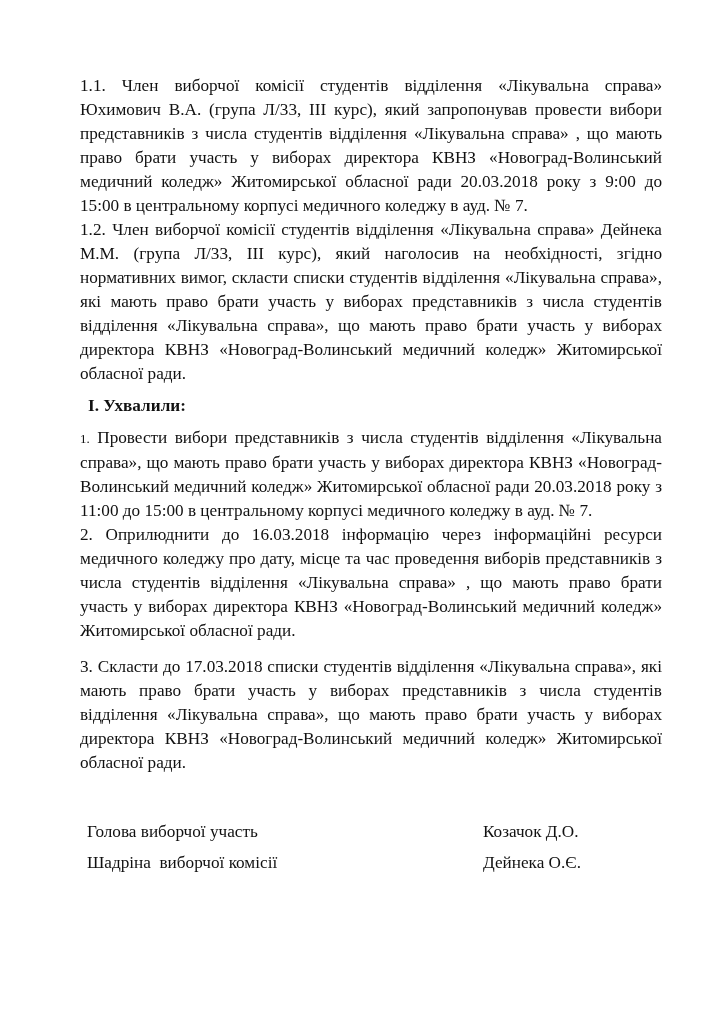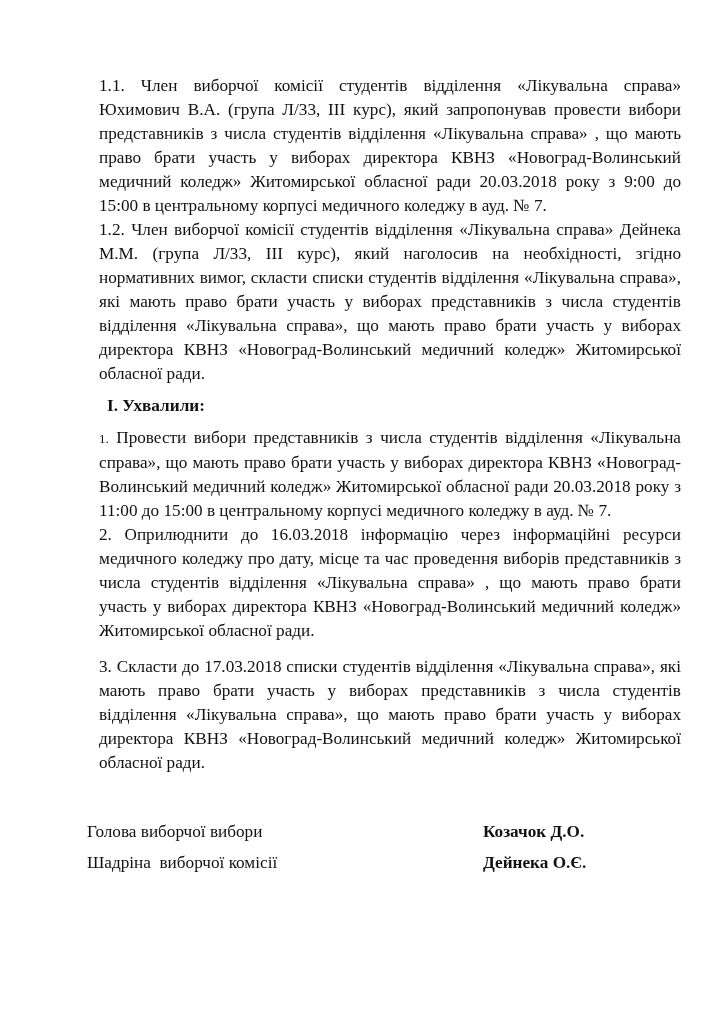--- a/index.html
+++ b/index.html
@@ -1,34 +1,34 @@
 <!DOCTYPE html>
 <html><head>
 <meta charset="utf-8">
 <style>
   html, body { margin:0; padding:0; background:#ffffff; }
   body { width:724px; height:1024px; position:relative; overflow:hidden; }
-  .page { position:absolute; left:99px; top:74px; width:582px;
+  .page { position:absolute; left:80px; top:74px; width:582px;
     font-family:"Liberation Serif", serif; font-size:17.2px; line-height:24px; color:#111; }
   .p { text-align:justify; margin:0; }
   .heading { font-weight:bold; margin:8px; }
   .gap { height:12px; }
   .num-small { font-size:13px; }
   .sig { position:absolute; left:87px; font-family:"Liberation Serif", serif; font-size:17.2px; color:#111; }
-  .sig-name { position:absolute; left:483px; font-family:"Liberation Serif", serif; font-size:17.2px; color:#111;font-weight:bold; }
+  .sig-name { position:absolute; left:483px; font-family:"Liberation Serif", serif; font-size:17.2px; color:#111; }
 </style>
 </head>
 <body>
 
 <div class="page">
   <p class="p">1.1. Член виборчої комісії студентів відділення «Лікувальна справа» Юхимович В.А. (група Л/33, ІІІ курс), який запропонував провести вибори представників з числа студентів відділення «Лікувальна справа» , що мають право брати участь у виборах директора КВНЗ «Новоград-Волинський медичний коледж» Житомирської обласної ради 20.03.2018 року з 9:00 до 15:00 в центральному корпусі медичного коледжу в ауд. № 7.</p>
   <p class="p">1.2. Член виборчої комісії студентів відділення «Лікувальна справа» Дейнека М.М. (група Л/33, ІІІ курс), який наголосив на необхідності, згідно нормативних вимог, скласти списки студентів відділення «Лікувальна справа», які мають право брати участь у виборах представників з числа студентів відділення «Лікувальна справа», що мають право брати участь у виборах директора КВНЗ «Новоград-Волинський медичний коледж» Житомирської обласної ради.</p>
   <p class="heading">І. Ухвалили:</p>
   <p class="p"><span class="num-small">1.</span><span> Провести вибори представників з числа студентів відділення «Лікувальна справа», що мають право брати участь у виборах директора КВНЗ «Новоград-Волинський медичний коледж» Житомирської обласної ради 20.03.2018 року з 11:00 до 15:00 в центральному корпусі медичного коледжу в ауд. № 7.</span></p>
   <p class="p">2. Оприлюднити до 16.03.2018 інформацію через інформаційні ресурси медичного коледжу про дату, місце та час проведення виборів представників з числа студентів відділення «Лікувальна справа» , що мають право брати участь у виборах директора КВНЗ «Новоград-Волинський медичний коледж» Житомирської обласної ради.</p>
   <div class="gap"></div>
   <p class="p">3. Скласти до 17.03.2018 списки студентів відділення «Лікувальна справа», які мають право брати участь у виборах представників з числа студентів відділення «Лікувальна справа», що мають право брати участь у виборах директора КВНЗ «Новоград-Волинський медичний коледж» Житомирської обласної ради.</p>
 </div>
 
-<div class="sig" style="top:822px;">Голова виборчої вибори</div>
+<div class="sig" style="top:822px;">Голова виборчої участь</div>
 <div class="sig-name" style="top:822px;">Козачок Д.О.</div>
 <div class="sig" style="top:853px; white-space:pre;">Шадріна  виборчої комісії</div>
 <div class="sig-name" style="top:853px;">Дейнека О.Є.</div>
 
 </body></html>

